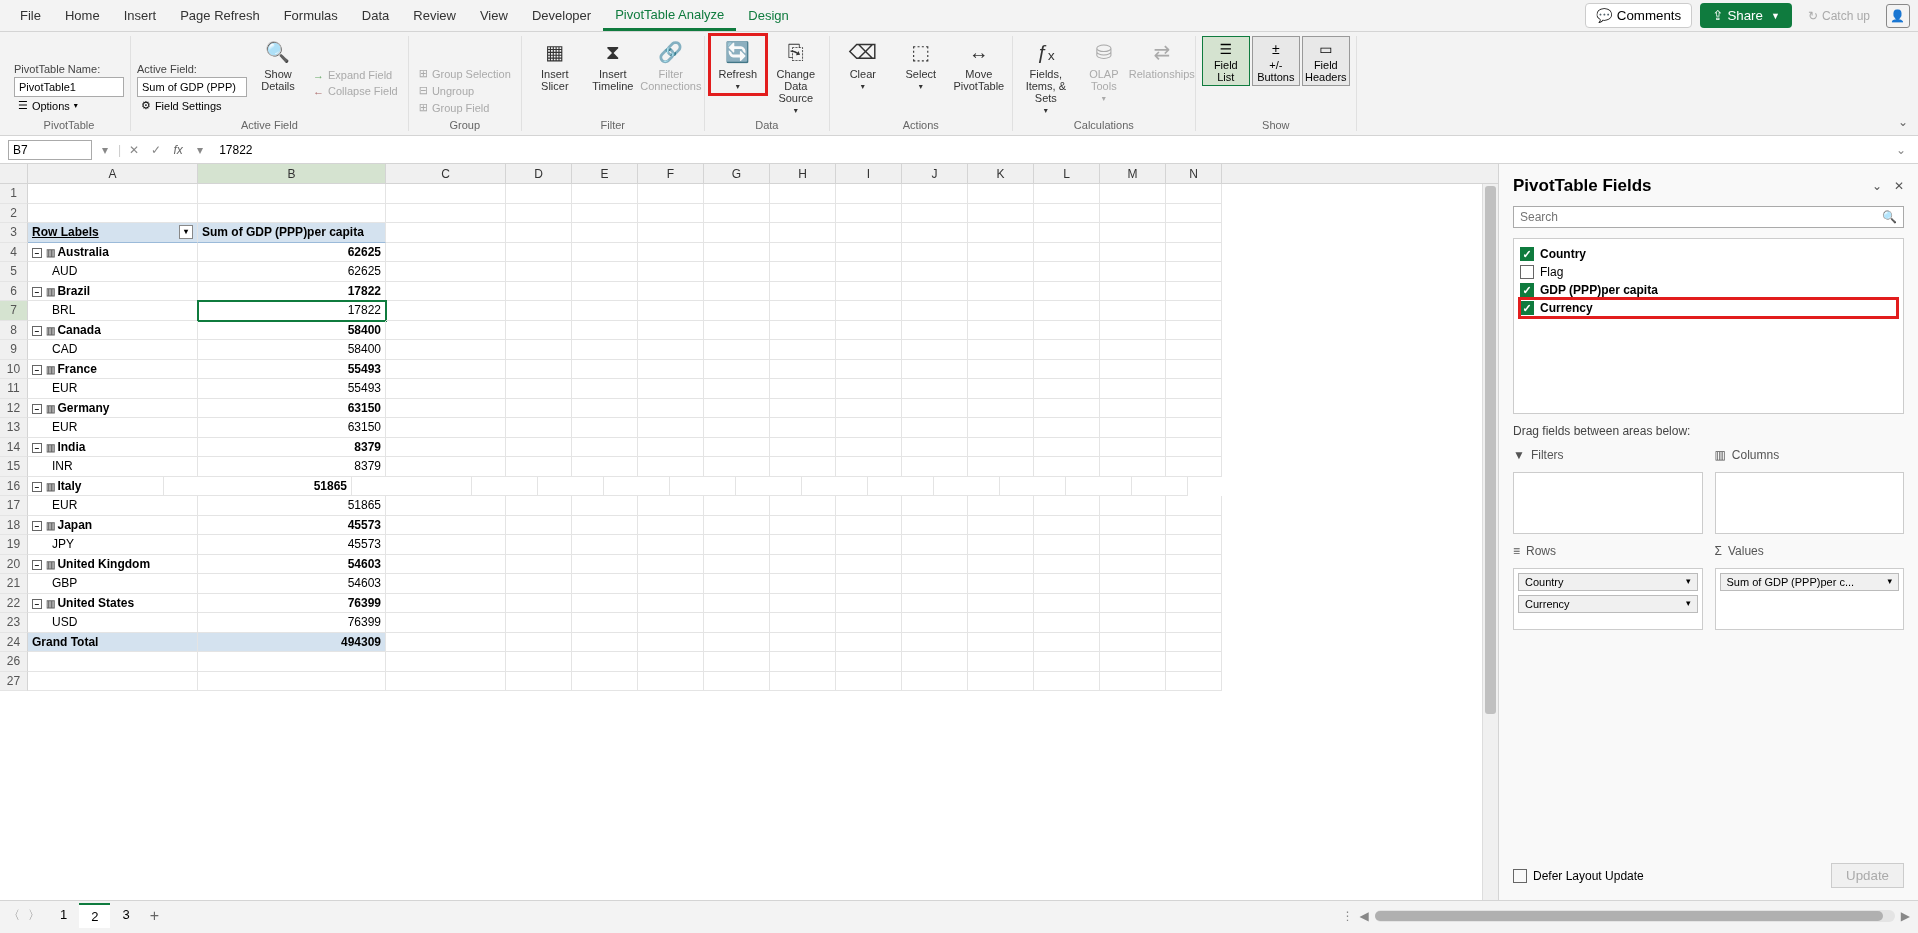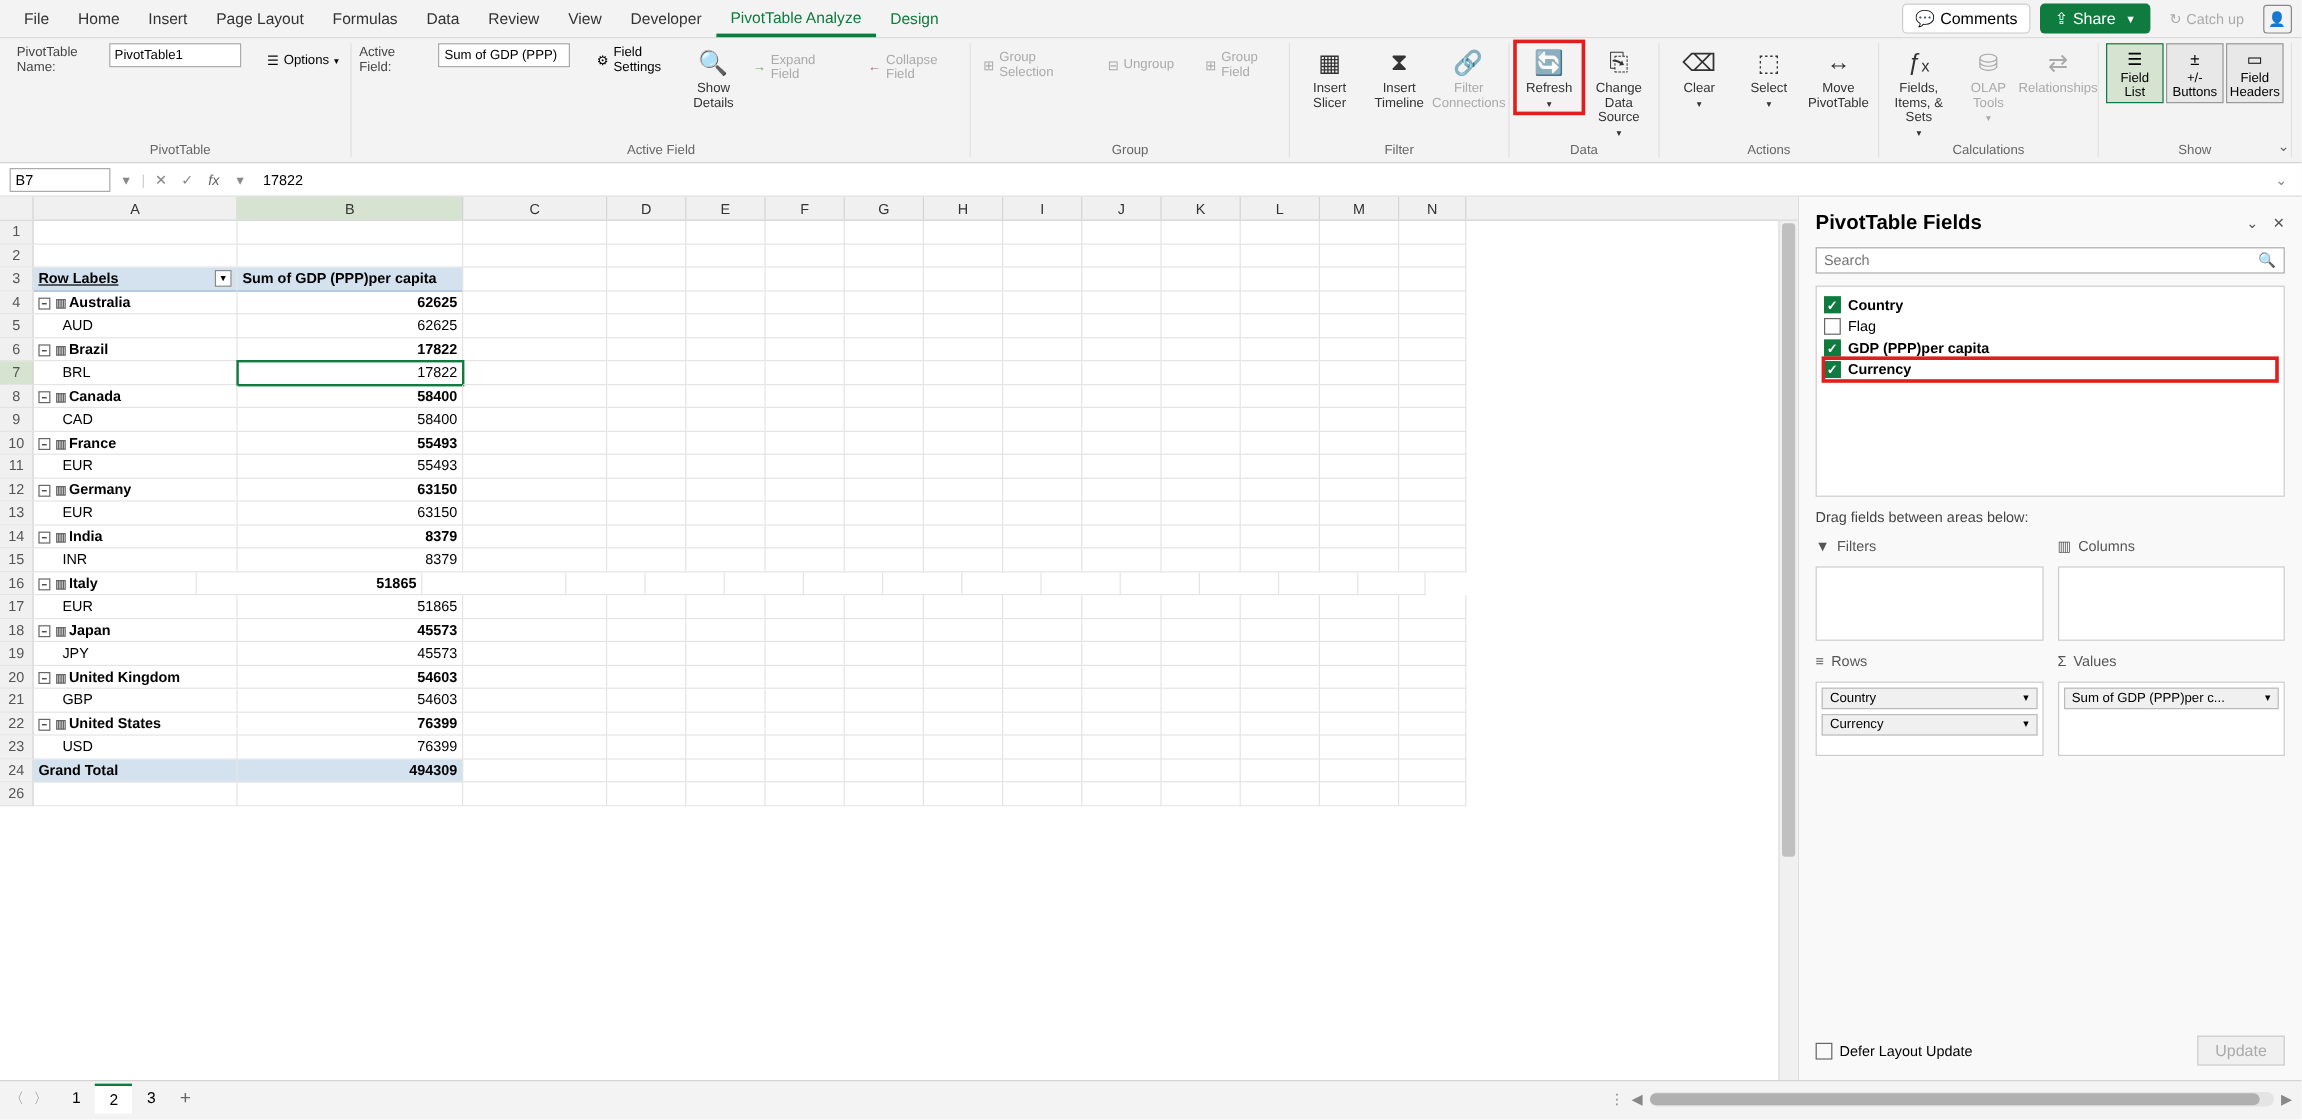--- a/index.html
+++ b/index.html
@@ -16,21 +16,21 @@
 .btn-share .chev { font-size: 9px; margin-left: 4px; }
 .catch-up { color: #aaa; display: flex; align-items: center; gap: 4px; padding: 4px 8px; }
 .user-icon { width: 24px; height: 24px; border: 1px solid #888; border-radius: 3px; display: flex; align-items: center; justify-content: center; }
 
 
 .ribbon { display: flex; background: #f3f3f3; padding: 4px 8px; height: 104px; border-bottom: 1px solid #d4d4d4; position: relative; }
 .ribbon-group { display: flex; flex-direction: column; align-items: center; padding: 0 6px; border-right: 1px solid #e0e0e0; }
 .ribbon-group:last-child { border-right: none; }
 .group-body { display: flex; flex: 1; align-items: flex-start; gap: 4px; }
 .group-label { font-size: 11px; color: #666; padding-top: 2px; }
-.rb-col { display: flex; flex-direction: row; gap: 18px; }
+.rb-col { display: flex; flex-direction: column; gap: 0; margin-top: 25px; }
 .rb-small-label { font-size: 11px; color: #444; padding: 2px 0; }
 .rb-input { width: 110px; height: 20px; border: 1px solid #aaa; padding: 0 4px; font-size: 11px; background: #fff; }
 .rb-bigbtn { display: flex; flex-direction: column; align-items: center; justify-content: center; width: 54px; padding: 2px; cursor: pointer; font-size: 11px; text-align: center; color: #333; gap: 2px; }
 .rb-bigbtn.disabled { color: #aaa; }
 .rb-icon { width: 28px; height: 28px; display: flex; align-items: center; justify-content: center; font-size: 20px; }
 .rb-smallbtn { display: flex; align-items: center; gap: 4px; padding: 2px 4px; cursor: pointer; font-size: 11px; }
 .rb-smallbtn.disabled { color: #aaa; }
 .red-box { outline: 3px solid #e21d1d; }
 .toggle-btn { border: 1px solid #999; background: #e8e8e8; width: 48px; padding: 2px; display: flex; flex-direction: column; align-items: center; font-size: 11px; text-align: center; cursor: pointer; }
 .toggle-btn.active { background: #d5e3d0; border-color: #0f7b3e; }
@@ -102,21 +102,21 @@
 .hscroll-track { width: 520px; height: 12px; background: #e4e4e4; border-radius: 6px; position: relative; }
 .hscroll .thumb { position: absolute; left: 0; width: 508px; top: 1px; bottom: 1px; background: #b0b0b0; border-radius: 6px; }
 </style>
 </head>
 <body>
 
 <div class="tab-bar">
   <div class="tab">File</div>
   <div class="tab">Home</div>
   <div class="tab">Insert</div>
-  <div class="tab">Page Layout</div>
+  <div class="tab">Page Refresh</div>
   <div class="tab">Formulas</div>
   <div class="tab">Data</div>
   <div class="tab">Review</div>
   <div class="tab">View</div>
   <div class="tab">Developer</div>
   <div class="tab active">PivotTable Analyze</div>
   <div class="tab design">Design</div>
   <div class="tab-right">
     <button class="btn-comments">
       <span>💬</span>
@@ -729,20 +729,37 @@
           <div class="cell" style="width: 66px;"></div>
           <div class="cell" style="width: 66px;"></div>
           <div class="cell" style="width: 66px;"></div>
           <div class="cell" style="width: 66px;"></div>
           <div class="cell" style="width: 66px;"></div>
           <div class="cell" style="width: 66px;"></div>
           <div class="cell" style="width: 56px;"></div>
         </div>
         <div class="row">
           <div class="row-h">26</div>
+          <div class="cell" style="width: 170px;"></div>
+          <div class="cell" style="width: 188px;"></div>
+          <div class="cell" style="width: 120px;"></div>
+          <div class="cell" style="width: 66px;"></div>
+          <div class="cell" style="width: 66px;"></div>
+          <div class="cell" style="width: 66px;"></div>
+          <div class="cell" style="width: 66px;"></div>
+          <div class="cell" style="width: 66px;"></div>
+          <div class="cell" style="width: 66px;"></div>
+          <div class="cell" style="width: 66px;"></div>
+          <div class="cell" style="width: 66px;"></div>
+          <div class="cell" style="width: 66px;"></div>
+          <div class="cell" style="width: 66px;"></div>
+          <div class="cell" style="width: 56px;"></div>
+        </div>
+        <div class="row">
+          <div class="row-h">27</div>
           <div class="cell" style="width: 170px;"></div>
           <div class="cell" style="width: 188px;"></div>
           <div class="cell" style="width: 120px;"></div>
           <div class="cell" style="width: 66px;"></div>
           <div class="cell" style="width: 66px;"></div>
           <div class="cell" style="width: 66px;"></div>
           <div class="cell" style="width: 66px;"></div>
           <div class="cell" style="width: 66px;"></div>
           <div class="cell" style="width: 66px;"></div>
           <div class="cell" style="width: 66px;"></div>

